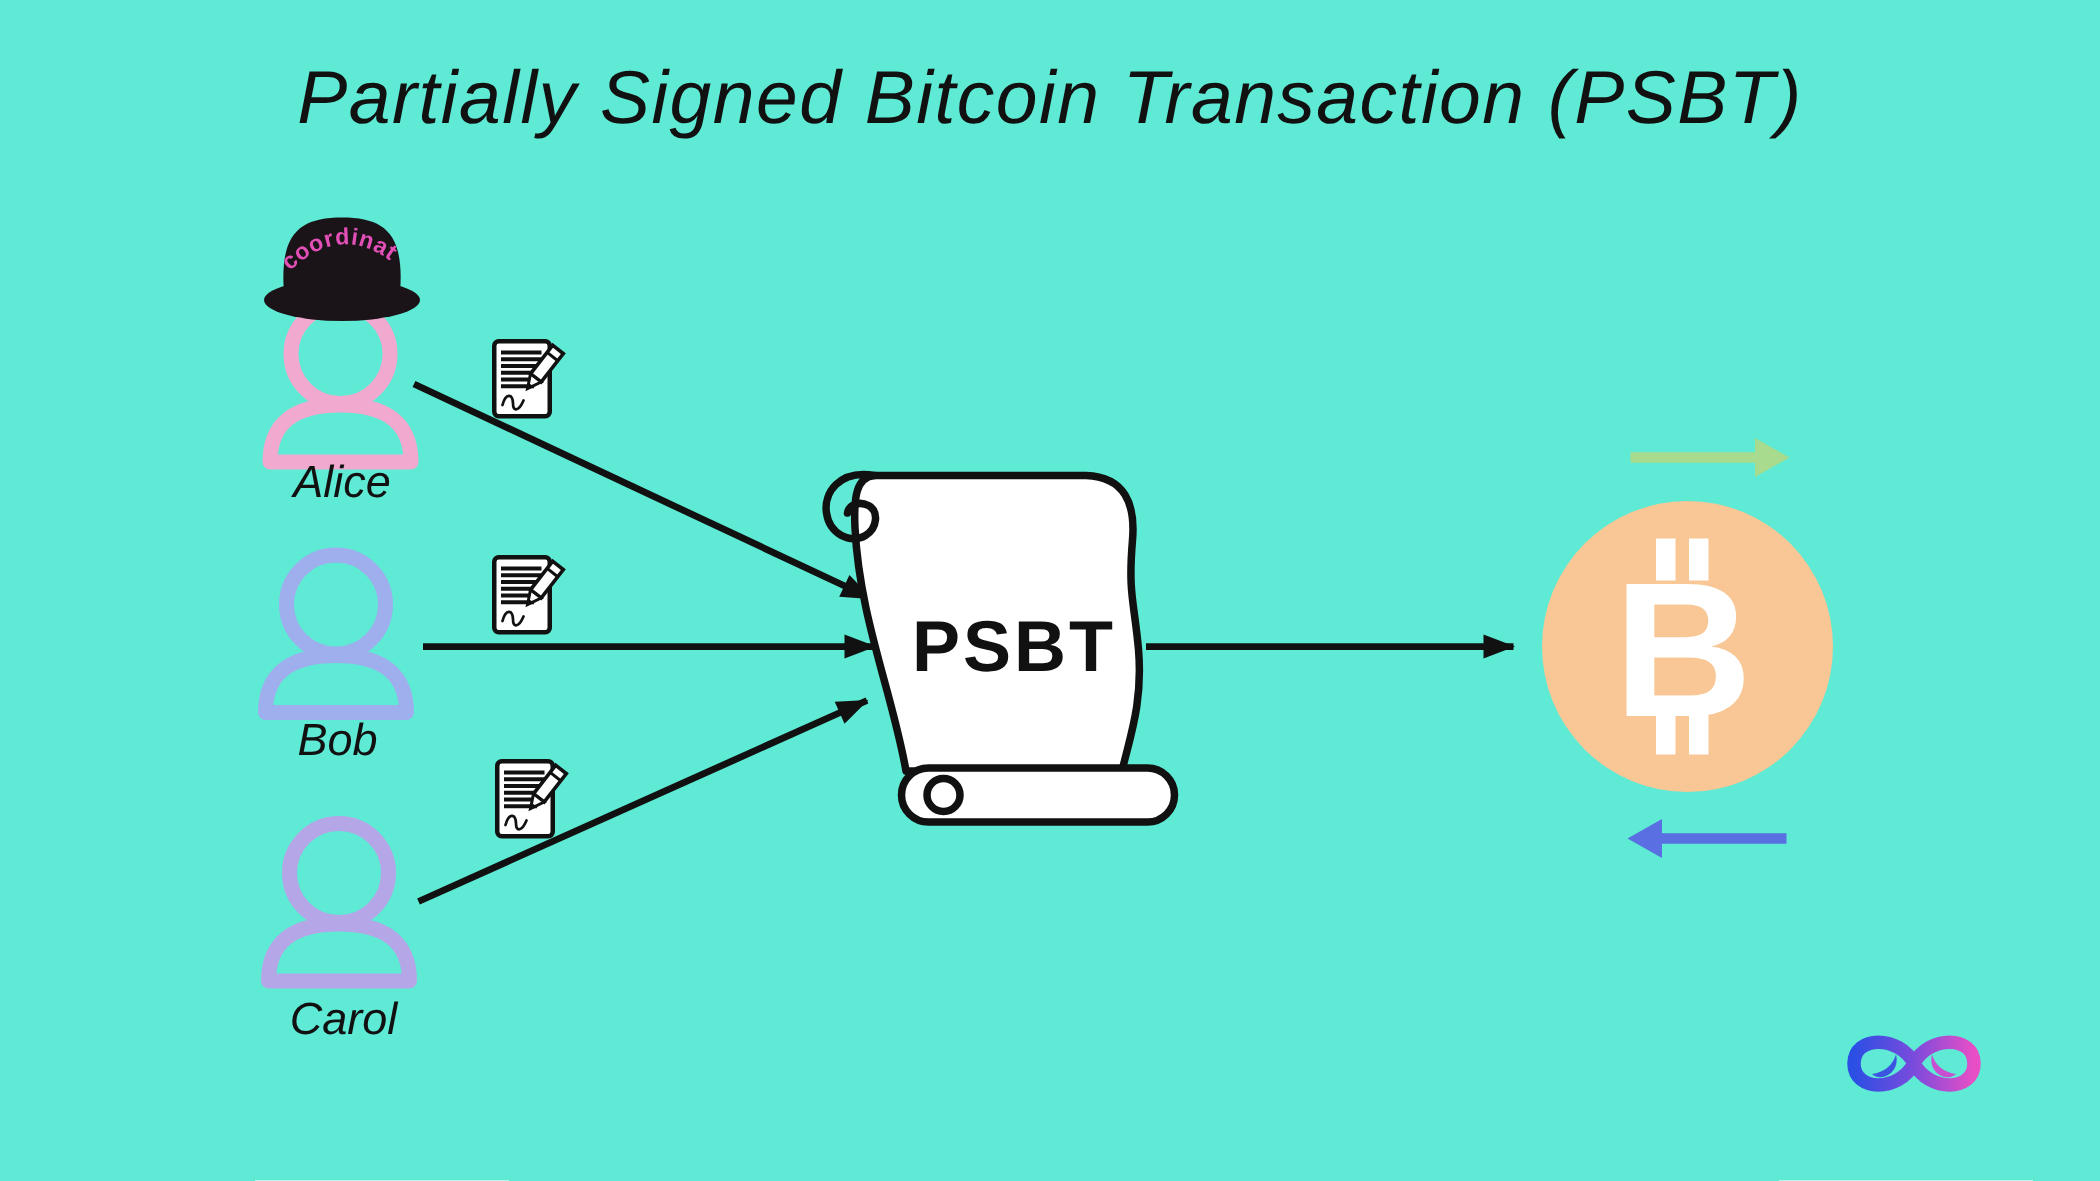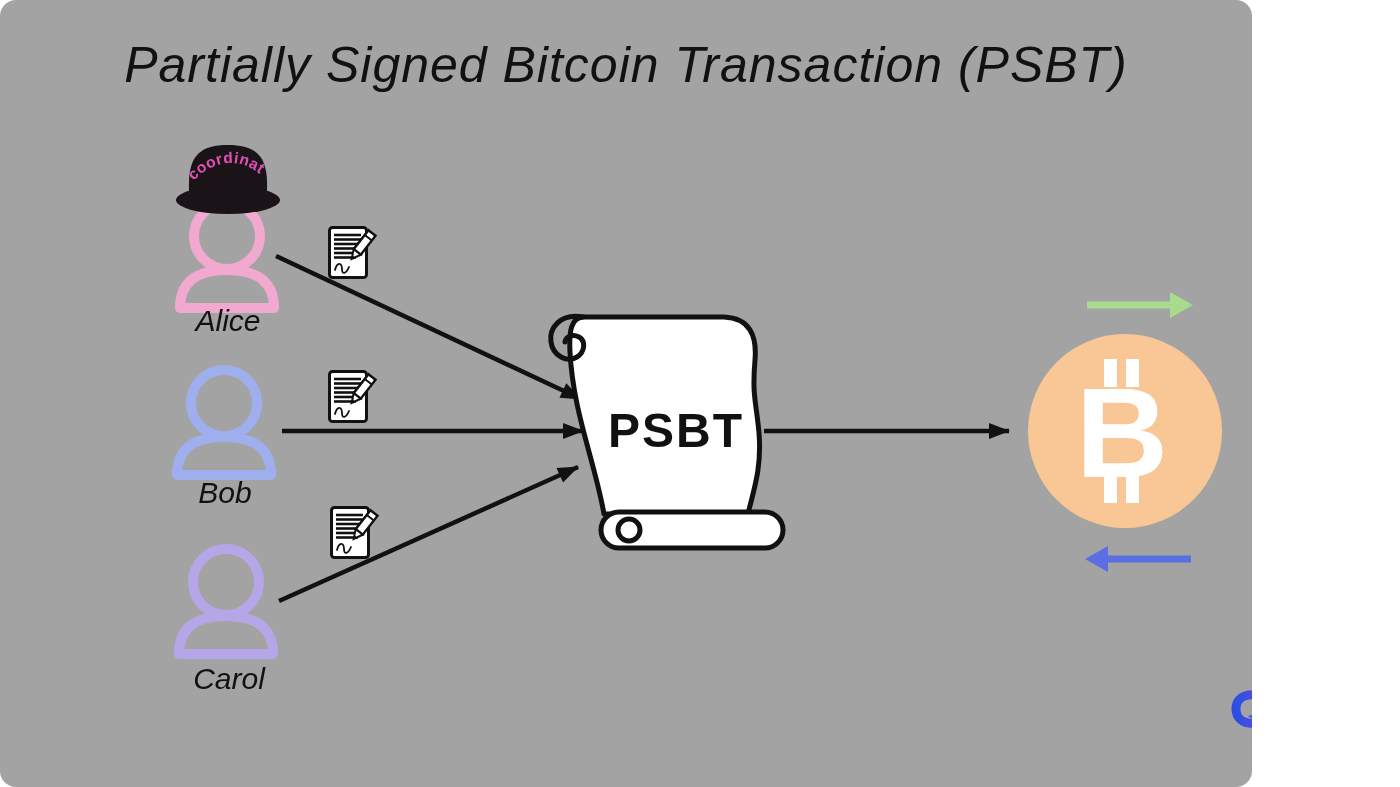--- a/index.html
+++ b/index.html
@@ -1,18 +1,18 @@
 <!DOCTYPE html>
 <html><head>
 <meta charset="utf-8">
 <style>
   html,body{margin:0;padding:0;background:#fff;}
   .canvas{
-    position:relative;width:1252px;height:787px;background:#a3a3a3;
-    overflow:hidden;font-family:"Liberation Sans",sans-serif;border-radius:16px;
+    position:relative;width:1400px;height:787px;background:#5eead4;
+    overflow:hidden;font-family:"Liberation Sans",sans-serif;
   }
   .title{
     position:absolute;top:36px;left:0;right:0;text-align:center;
     font-size:50px;font-style:italic;font-weight:400;color:#111;
     letter-spacing:1px;
   }
   svg text{font-family:"Liberation Sans",sans-serif;}
   .name-label{font-size:30px;font-style:italic;fill:#111;}
   .psbt-label{font-size:48px;font-weight:bold;fill:#111;letter-spacing:2px;}
   .hat-label{font-size:15.5px;letter-spacing:.5px;font-weight:bold;}

